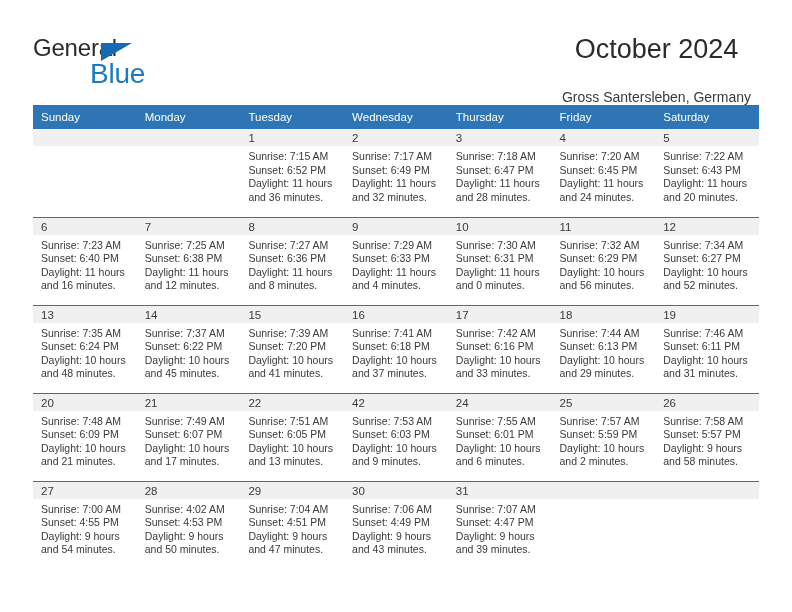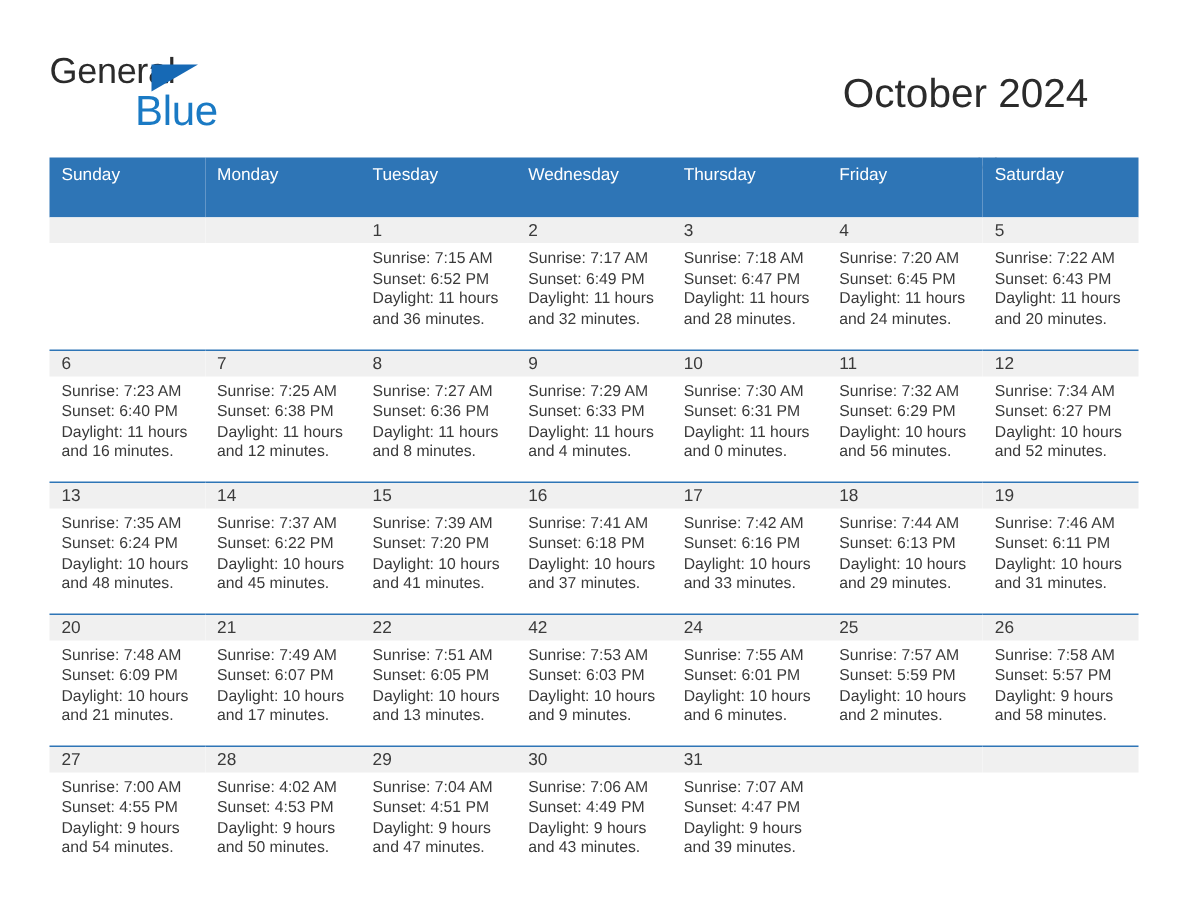--- a/index.html
+++ b/index.html
@@ -59,22 +59,22 @@
     left: 57px;
     top: 24px;
     font-size: 28px;
     letter-spacing: -0.2px;
     color: #1a7ac4;
   }
 
   .title-block {
     position: absolute;
     right: 0;
-    top: 16px;
-    text-align: left;
+    top: 3px;
+    text-align: center;
   }
   .cal-title {
     font-size: 27px;
     color: #2b2b2b;
     line-height: 32px;
     white-space: nowrap;
   }
   .cal-subtitle {
     font-size: 14px;
     color: #3a3a3a;
@@ -94,21 +94,21 @@
     width: 726px;
     border-collapse: collapse;
     table-layout: fixed;
   }
   table.cal th {
     background: #2e75b6;
     color: #ffffff;
     font-size: 11.5px;
     font-weight: normal;
     text-align: left;
-    padding: 6px 0 22px 8px;
+    padding: 6px 0 6px 8px;
     height: 20px;
     box-sizing: border-box;
   }
   table.cal td {
     vertical-align: top;
     padding: 0;
     border-top: 1.6px solid #2e75b6;
     background: #ffffff;
     height: 88px;
     box-sizing: border-box;

